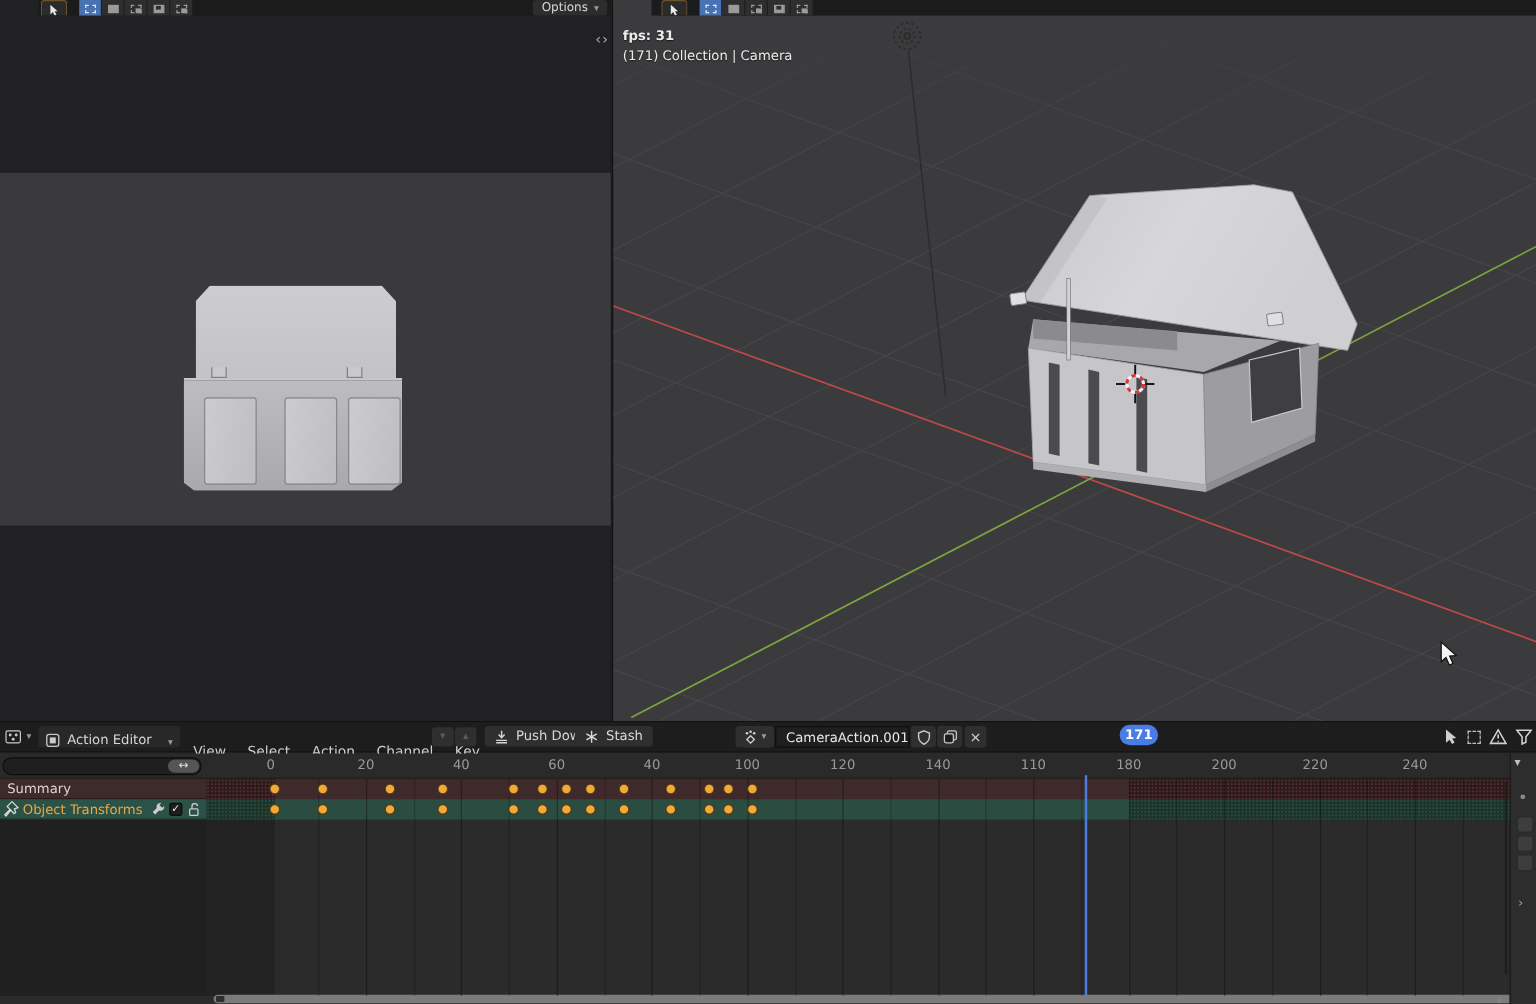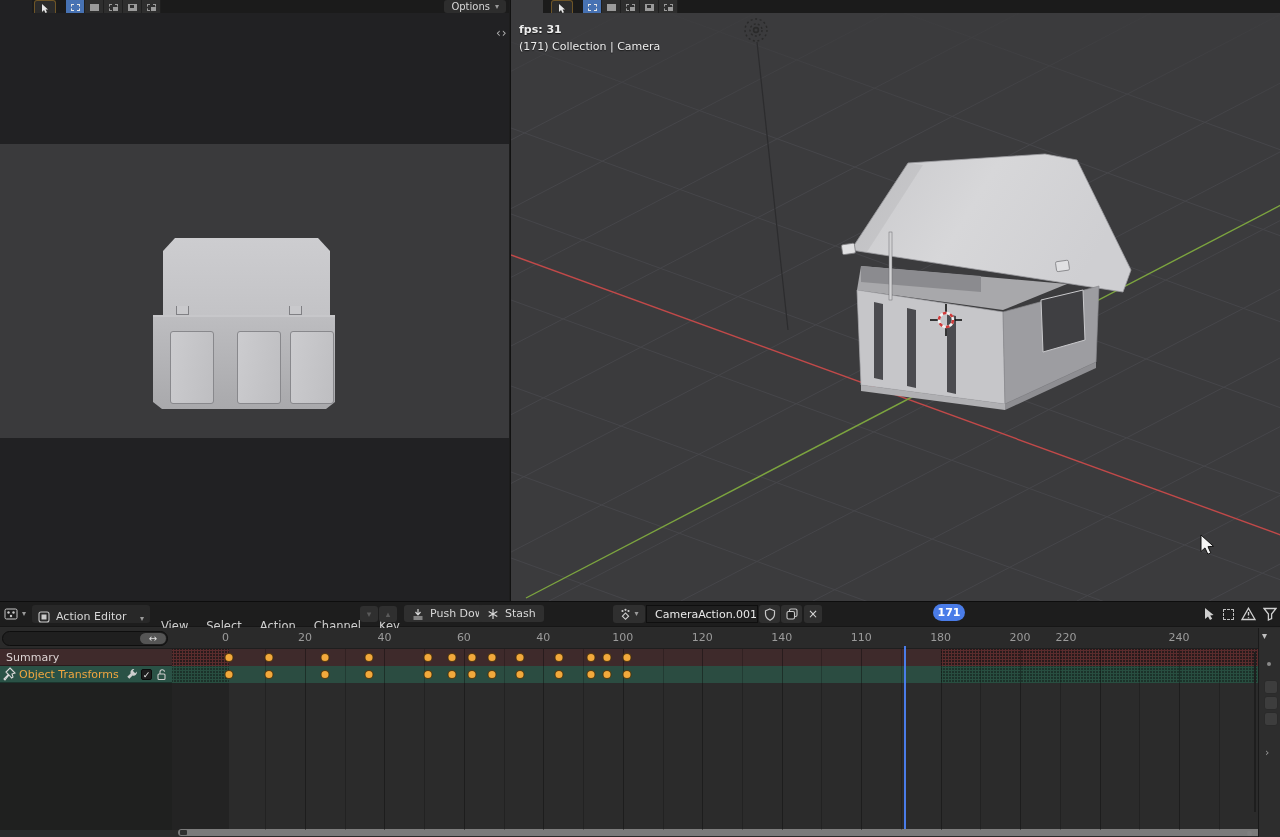--- a/index.html
+++ b/index.html
@@ -347,21 +347,21 @@
         <span class="tick-label" style="left: 304.96px;">20</span>
         <span class="tick-label" style="left: 384.42px;">40</span>
         <span class="tick-label" style="left: 463.88px;">60</span>
         <span class="tick-label" style="left: 543.34px;">40</span>
         <span class="tick-label" style="left: 622.8px;">100</span>
         <span class="tick-label" style="left: 702.26px;">120</span>
         <span class="tick-label" style="left: 781.72px;">140</span>
         <span class="tick-label" style="left: 861.18px;">110</span>
         <span class="tick-label" style="left: 940.64px;">180</span>
         <span class="tick-label" style="left: 1020.1px;">200</span>
-        <span class="tick-label" style="left: 1066px;">220</span>
+        <span class="tick-label" style="left: 1096px;">220</span>
         <span class="tick-label" style="left: 1179.02px;">240</span>
       </div>
 
     <div id="ch-scrollbar" class="abs">
       <div id="ch-scroll-handle">
           <span>↔</span>
         </div>
     </div>
 
     <div class="chan-row" style="top:47px;">

